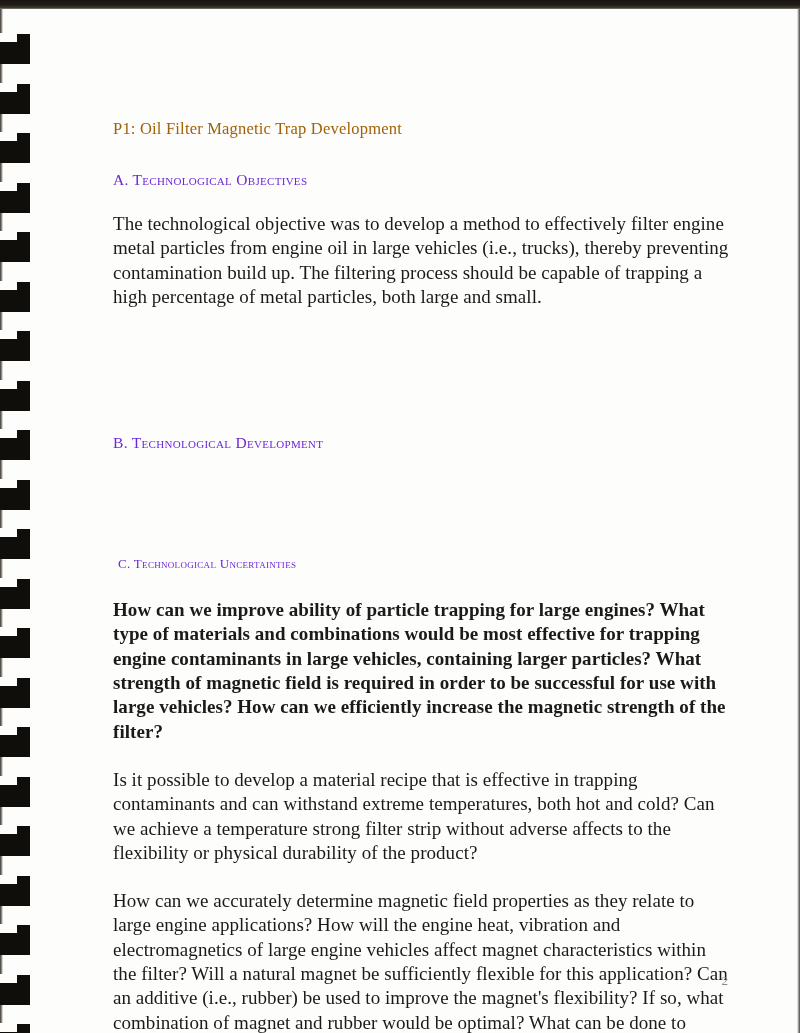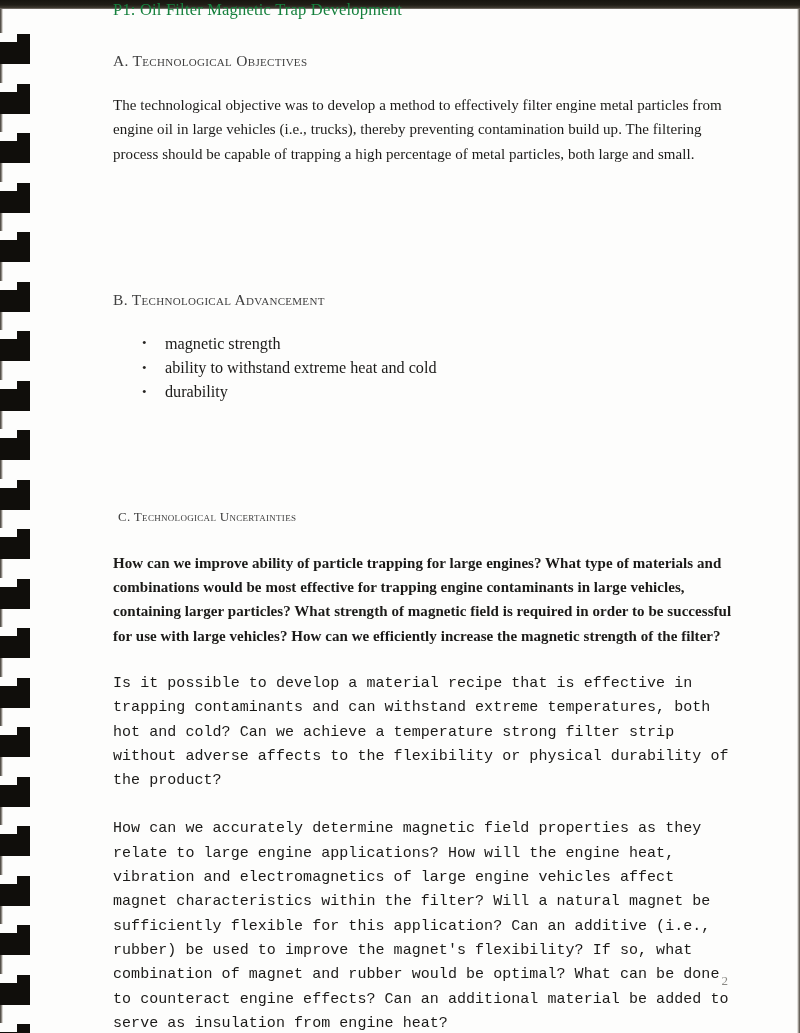--- a/index.html
+++ b/index.html
@@ -90,54 +90,55 @@
     position: absolute;
     left: 113px;
     top: 0;
     width: 620px;
     z-index: 2;
   }
 
   .doc-title {
     font-size: 16.5px;
     letter-spacing: 0.2px;
-    color: #15803d;
-    margin: 0;
+    color: #a16207;
+    margin: 0;
+    padding-top: 119px;
     font-weight: normal;
   }
 
   .section-heading {
     font-size: 15.5px;
     margin: 0;
     font-weight: normal;
-    color: #404040;
+    color: #6d28d9;
     font-variant: small-caps;
     letter-spacing: 0.3px;
   }
   .section-heading .lead {
     font-variant: normal;
   }
   .section-heading.h-a { padding-top: 32px; }
   .section-heading.h-b { padding-top: 125px; }
   .section-heading.h-c {
     padding-top: 104px;
     padding-left: 5px;
     font-size: 13px;
   }
 
   p.body {
-    font-size: 15px;
+    font-size: 19px;
     line-height: 24.3px;
     margin: 0;
     color: #1b1a18;
     text-align: left;
     letter-spacing: 0.05px;
   }
   p.body.gap-first  { padding-top: 23px; }
-  p.body.gap-normal { padding-top: 24px; font-family: Liberation Mono, monospace; }
+  p.body.gap-normal { padding-top: 24px; }
   p.body.gap-c1     { padding-top: 26px; font-weight: bold; }
 
   ul.props {
     list-style: none;
     margin: 0;
     padding: 23px 0 0 0;
   }
   ul.props li {
     position: relative;
     font-size: 16.2px;
@@ -202,28 +203,23 @@
     <h1 class="doc-title">P1:  Oil Filter Magnetic Trap Development</h1>
 
     <h2 class="section-heading h-a">
       <span class="lead">A.</span>
       <span>Technological Objectives</span>
     </h2>
     <p class="body gap-first">The technological objective was to develop a method to effectively filter engine metal particles from engine oil in large vehicles (i.e., trucks), thereby preventing contamination build up.  The filtering process should be capable of trapping a high percentage of metal particles, both large and small.</p>
 
     <h2 class="section-heading h-b">
       <span class="lead">B.</span>
-      <span>Technological Advancement</span>
+      <span>Technological Development</span>
     </h2>
 
-    <ul class="props">
-      <li>magnetic strength</li>
-      <li>ability to withstand extreme heat and cold</li>
-      <li>durability</li>
-    </ul>
 
     <h2 class="section-heading h-c">
       <span class="lead">C.</span>
       <span>Technological Uncertainties</span>
     </h2>
     <p class="body gap-c1">How can we improve ability of particle trapping for large engines? What type of materials and combinations would be most effective for trapping engine contaminants in large vehicles, containing larger particles?  What strength of magnetic field is required in order to be successful for use with large vehicles?  How can we efficiently increase the magnetic strength of the filter?</p>
     <p class="body gap-normal">Is it possible to develop a material recipe that is effective in trapping contaminants and can withstand extreme temperatures, both hot and cold?  Can we achieve a temperature strong filter strip without adverse affects to the flexibility or physical durability of the product?</p>
     <p class="body gap-normal">How can we accurately determine magnetic field properties as they relate to large engine applications?  How will the engine heat, vibration and electromagnetics of large engine vehicles affect magnet characteristics within the filter? Will a natural magnet be sufficiently flexible for this application?  Can an additive (i.e., rubber) be used to improve the magnet's flexibility?  If so, what combination of magnet and rubber would be optimal?  What can be done to counteract engine effects?  Can an additional material be added to serve as insulation from engine heat?</p>
 
   </div>

